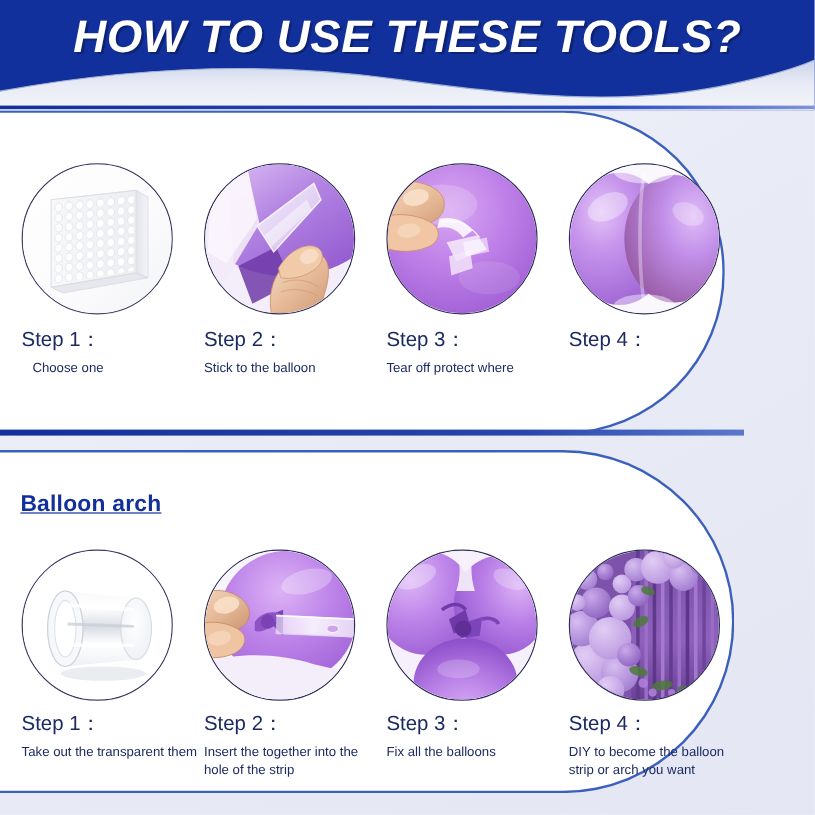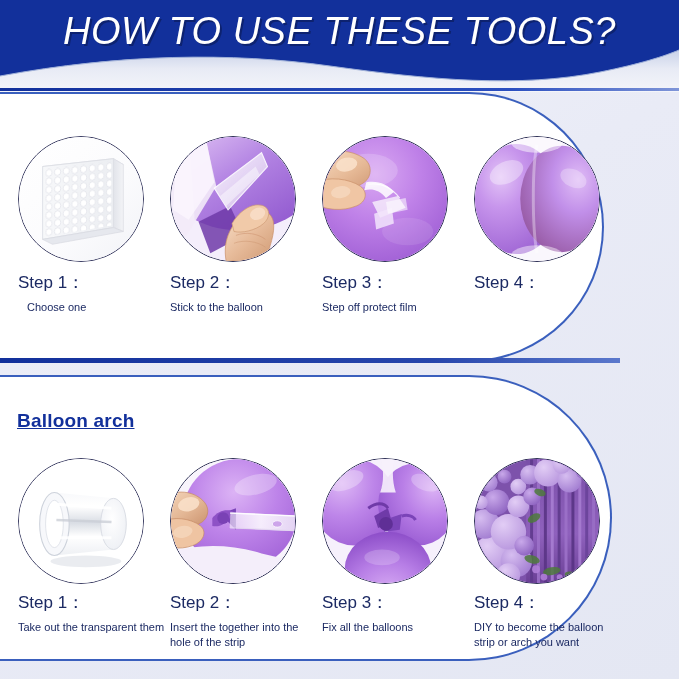--- a/index.html
+++ b/index.html
@@ -13,21 +13,21 @@
   #root{position:absolute;inset:0;width:679px;height:679px;overflow:hidden;
         background:linear-gradient(150deg,#f2f3fa 0%,#e9ebf6 45%,#e4e7f3 100%);}
 
   
   .header{position:absolute;left:0;top:0;width:679px;height:92px;overflow:hidden;}
   .header-bg{position:absolute;inset:0;background:#12309b;}
   .header-wave{position:absolute;left:0;bottom:0;width:679px;height:46px;}
   .header-title{
     position:absolute;left:0;top:0;width:679px;height:62px;
     display:flex;align-items:center;justify-content:center;
-    color:#ffffff;font-style:italic;font-weight:normal;
+    color:#ffffff;font-style:italic;font-weight:bold;
     font-size:38px;letter-spacing:0.5px;white-space:nowrap;
     text-shadow:2px 2px 0 rgba(0,0,0,.28);
     z-index:3;
   }
   .header-underline{position:absolute;left:0;top:88px;width:679px;height:3px;
      background:linear-gradient(90deg,#12309b 0%,#2b4fc0 75%,#7f95d8 100%);z-index:4;}
 
   
   .panel{
     position:absolute;
@@ -226,21 +226,21 @@
             <path d="M44,46 C56,44 66,48 72,56 L64,62 C58,54 50,52 42,54 Z" fill="#ffffff" opacity=".85"></path>
             <polygon points="50,66 76,60 84,72 58,82" fill="#ffffff" opacity=".7"></polygon>
             <polygon points="52,78 70,72 72,88 54,94" fill="#f2e4fb" opacity=".85"></polygon>
             <polygon points="64,66 84,62 86,74 66,78" fill="#ffffff" opacity=".55"></polygon>
             <path d="M46,48 C60,46 70,52 78,62" stroke="#ffffff" stroke-width="1.1" fill="none" opacity=".8"></path>
           </svg>
         </div>
       </div>
       <div class="step-caption">
         <div class="step-label">Step 3：</div>
-        <div class="step-text">Step off  protect film</div>
+        <div class="step-text">Tear off  protect where</div>
       </div>
     </div>
 
     <div class="step">
       <div class="circle-wrap">
         <div class="circle">
           <svg viewBox="0 0 126 126" class="fill">
             <defs>
               <radialGradient id="balL" cx="0.32" cy="0.3" r="0.8">
                 <stop offset="0%" stop-color="#e3c3f7"></stop>

